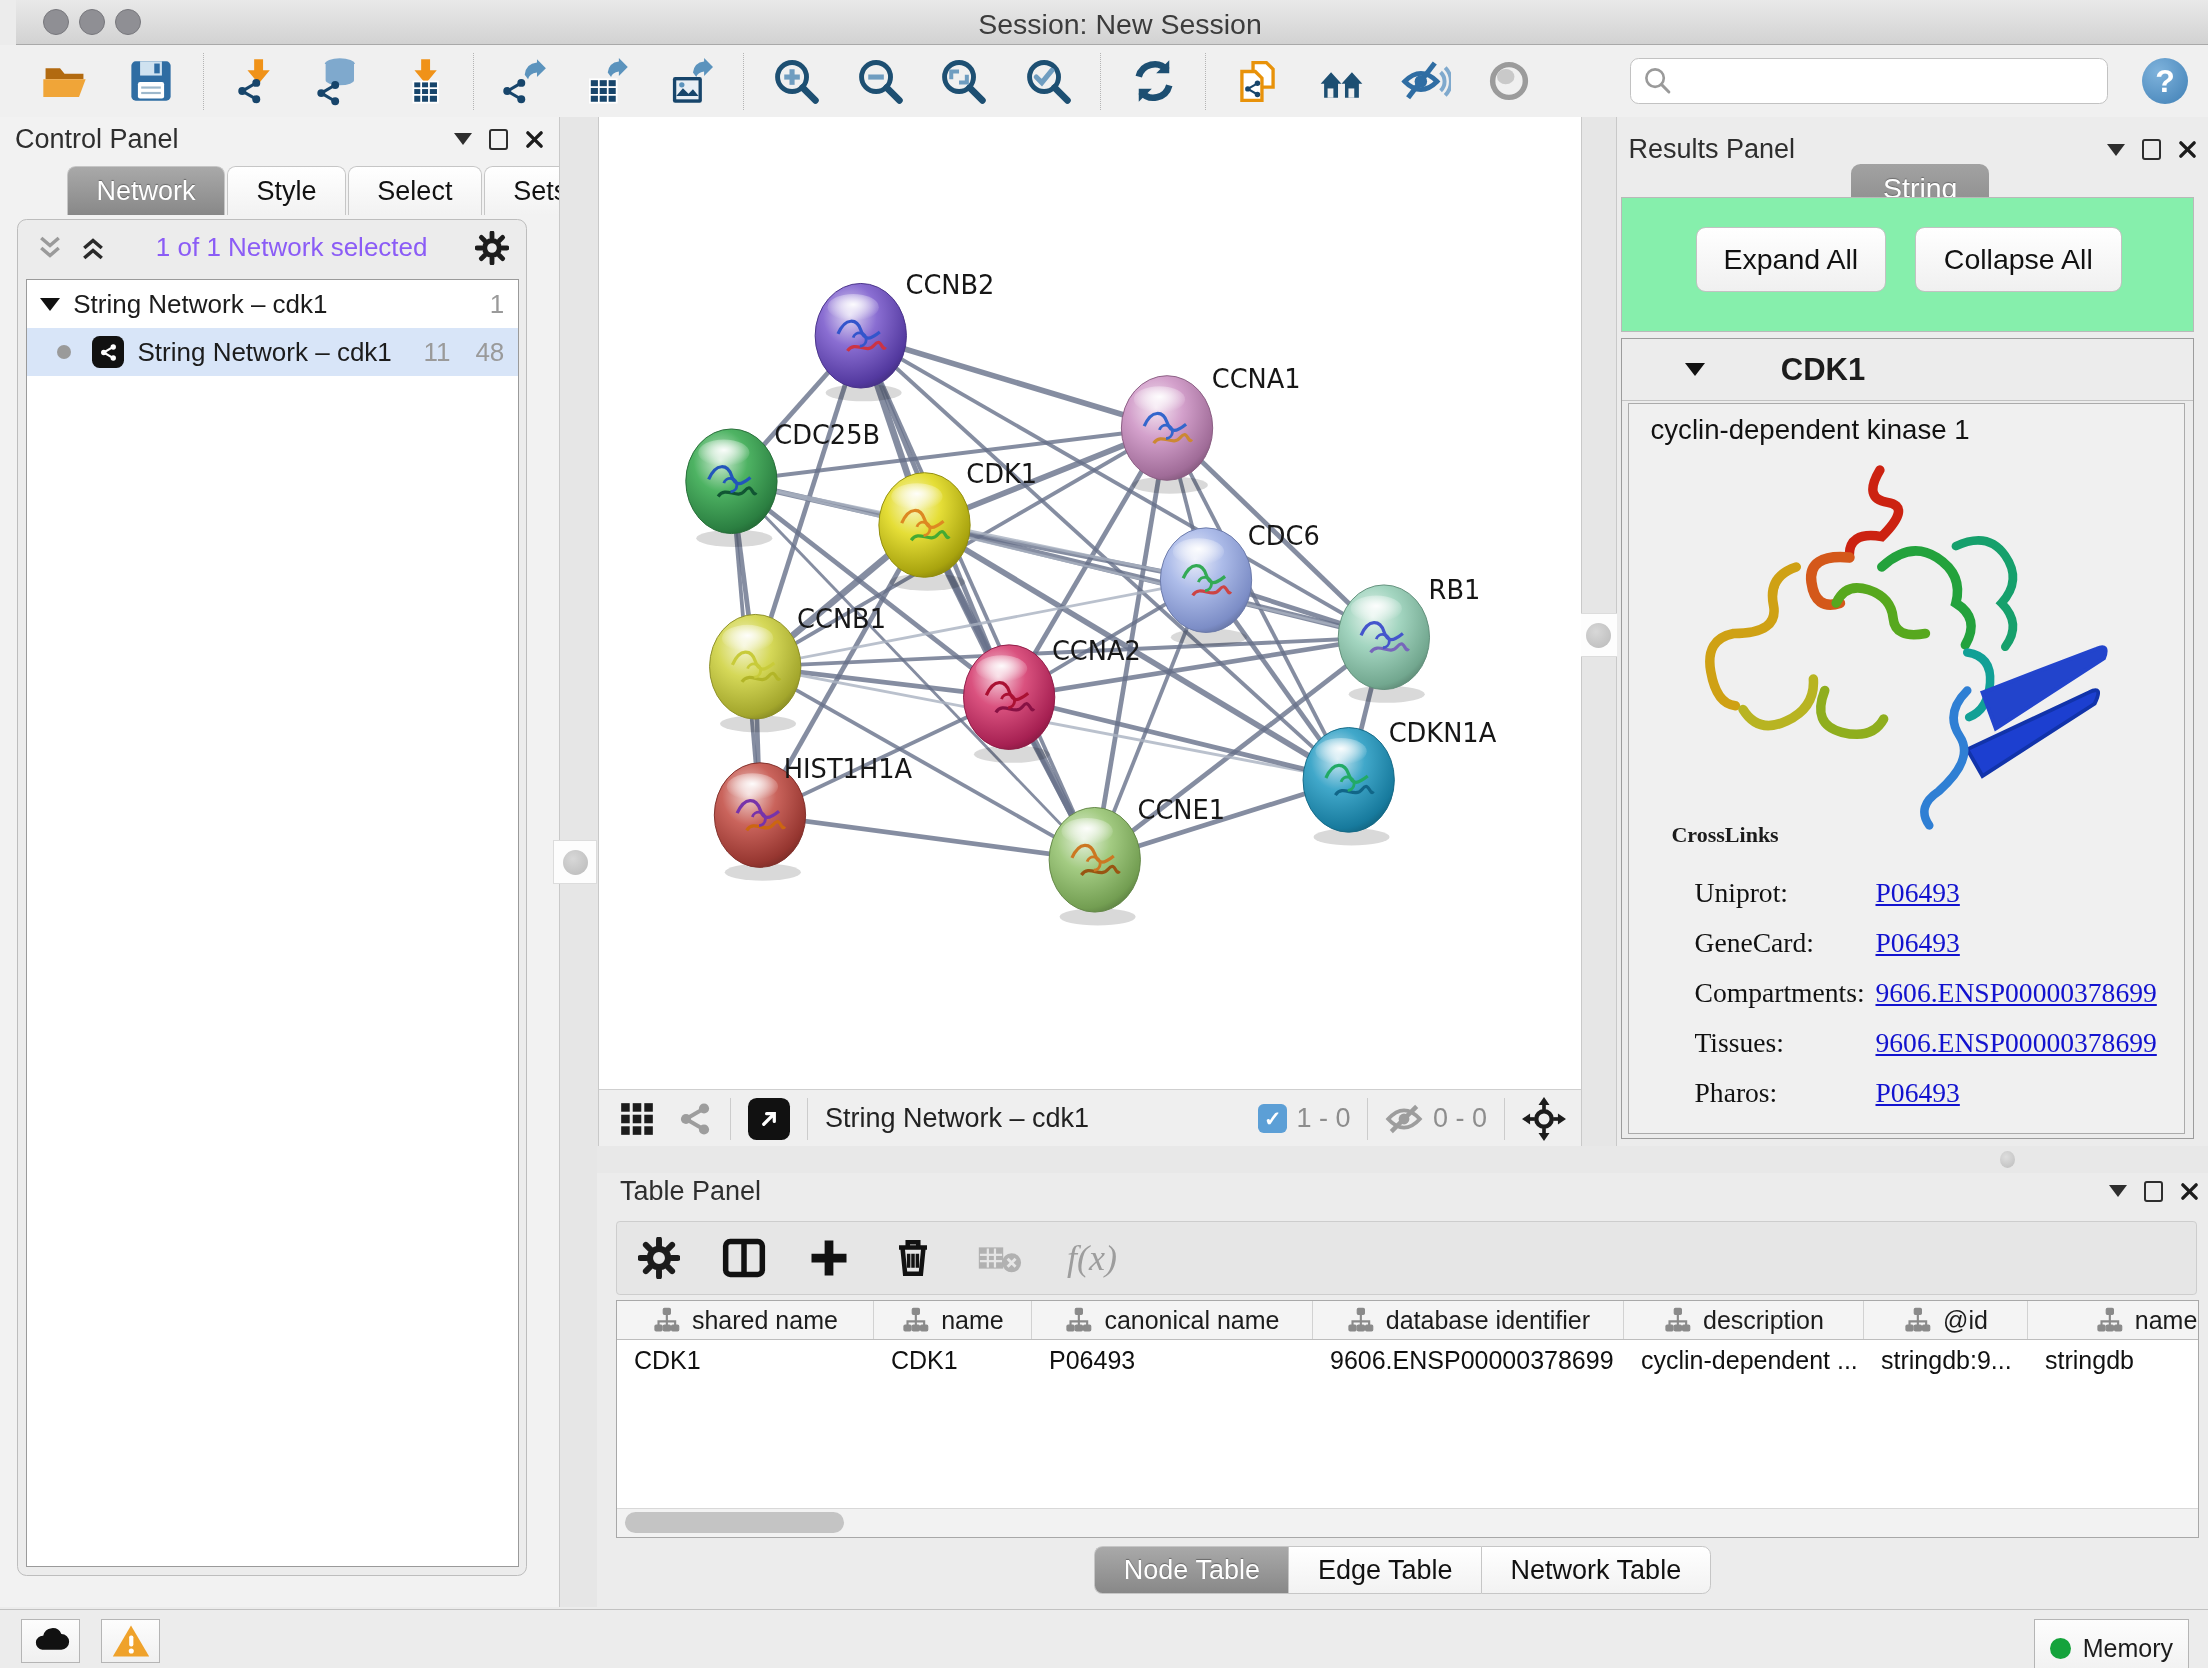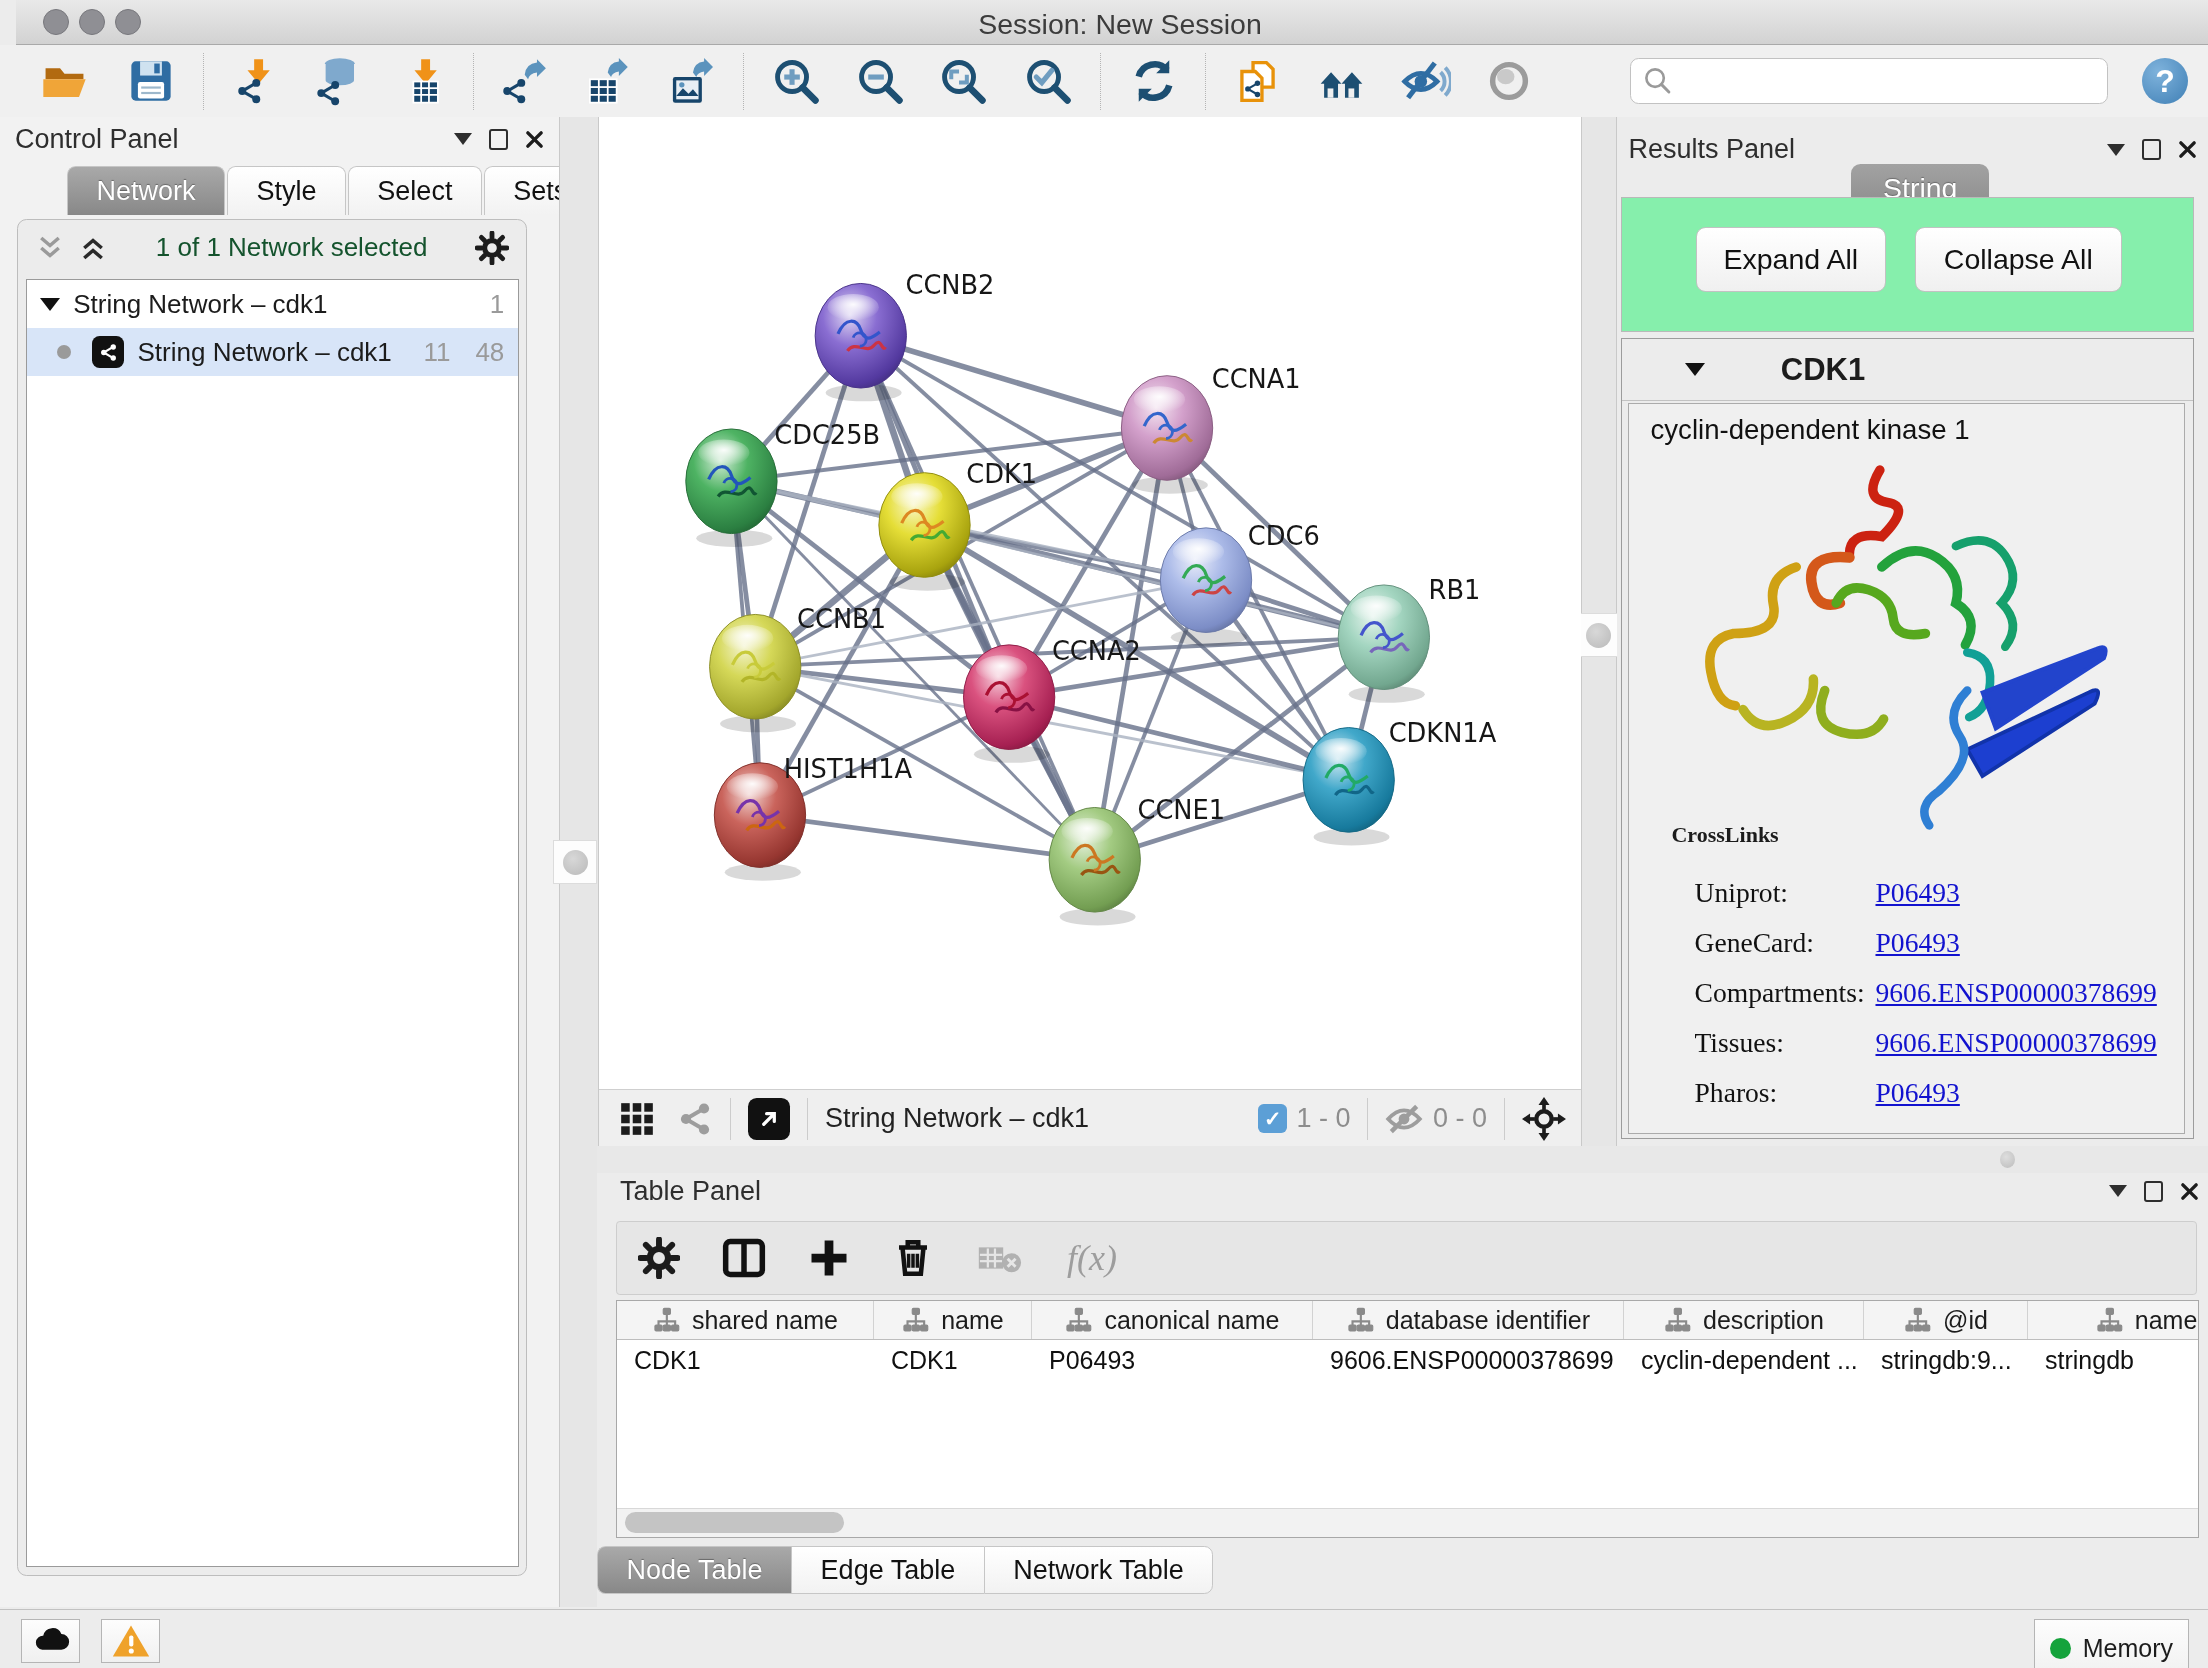--- a/index.html
+++ b/index.html
@@ -43,21 +43,21 @@
   .tab{height:48px;padding:0 28.5px;display:flex;align-items:center;justify-content:center;
     font-size:27px;background:linear-gradient(#ffffff,#f2f2f2);border:1px solid #c6c6c6;
     border-bottom:none;border-radius:8.6px 8.6px 0 0;margin-right:1.9px;color:#111;}
   .tab.sel{background:linear-gradient(#a9a9a9,#888888);color:#fff;
     text-shadow:0 -1px 1px rgba(0,0,0,.35);}
   #cp-tabs{left:67px;top:49px;}
   #cp-box{position:absolute;left:17px;top:102px;width:508px;height:1355px;background:#ececec;
     border:1px solid #bdbdbd;border-radius:9.5px;}
   #cp-selbar{position:absolute;left:0;top:0;width:100%;height:55px;display:flex;
     align-items:center;padding:0 17px;box-sizing:border-box;}
-  #cp-selbar .mid{flex:1;text-align:center;font-size:26px;color:#14532d;}
+  #cp-selbar .mid{flex:1;text-align:center;font-size:26px;color:#8b5cf6;}
   #cp-list{position:absolute;left:7.6px;top:59px;width:491px;height:1286px;background:#fff;
     border:1px solid #9a9a9a;}
   .cp-row{display:flex;align-items:center;height:48px;font-size:26px;padding:0 13.3px;}
   .cp-row .grow{flex:1;margin-left:13.3px;}
   .cp-row .num{color:#9a9a9a;margin-left:25px;}
   .cp-row.sel{background:#d8e5f8;}
   .tri-down{width:0;height:0;border-left:10.5px solid transparent;border-right:10.5px solid transparent;
     border-top:13.3px solid #111;}
   .dot{width:14.3px;height:14.3px;border-radius:50%;background:#9a9a9a;}
   .badge{width:32px;height:32px;background:#111;border-radius:7.6px;display:flex;align-items:center;
@@ -124,21 +124,21 @@
   #thead{display:flex;height:38px;background:#f4f4f4;border-bottom:1px solid #bdbdbd;}
   .th{display:flex;align-items:center;justify-content:center;gap:11.4px;font-size:25px;color:#1c1c1c;
     border-right:1px solid #d2d2d2;box-sizing:border-box;flex:none;}
   #trow{display:flex;height:40px;align-items:center;}
   .td{font-size:25px;color:#111;padding-left:17px;box-sizing:border-box;flex:none;overflow:hidden;
     white-space:nowrap;}
   #hscroll{position:absolute;left:0;bottom:0;width:100%;height:28.5px;background:#f2f2f2;
     border-top:1px solid #d8d8d8;}
   #hscroll .thumb{position:absolute;left:7.6px;top:3.8px;width:219px;height:21px;border-radius:10.5px;
     background:#c4c4c4;}
-  #tp-tabs{position:absolute;left:0;top:373px;width:100%;display:flex;}
+  #tp-tabs{position:absolute;left:0;top:373px;width:100%;display:flex;justify-content:center;}
   #tp-tabs .tab{border-radius:8.6px;border-bottom:1px solid #c6c6c6;height:46px;margin:0;
     border-right:none;}
   #tp-tabs .tab:first-child{border-radius:8.6px 0 0 8.6px;}
   #tp-tabs .tab:last-child{border-radius:0 8.6px 8.6px 0;border-right:1px solid #c6c6c6;}
   #tp-tabs .tab.mid{border-radius:0;}
 
   
   #statusbar{position:absolute;left:0;top:1609px;width:2208px;height:59px;background:#ececec;
     border-top:1px solid #c2c2c2;}
   .sbtn{position:absolute;top:8.6px;width:57px;height:42px;background:linear-gradient(#fdfdfd,#f0f0f0);

